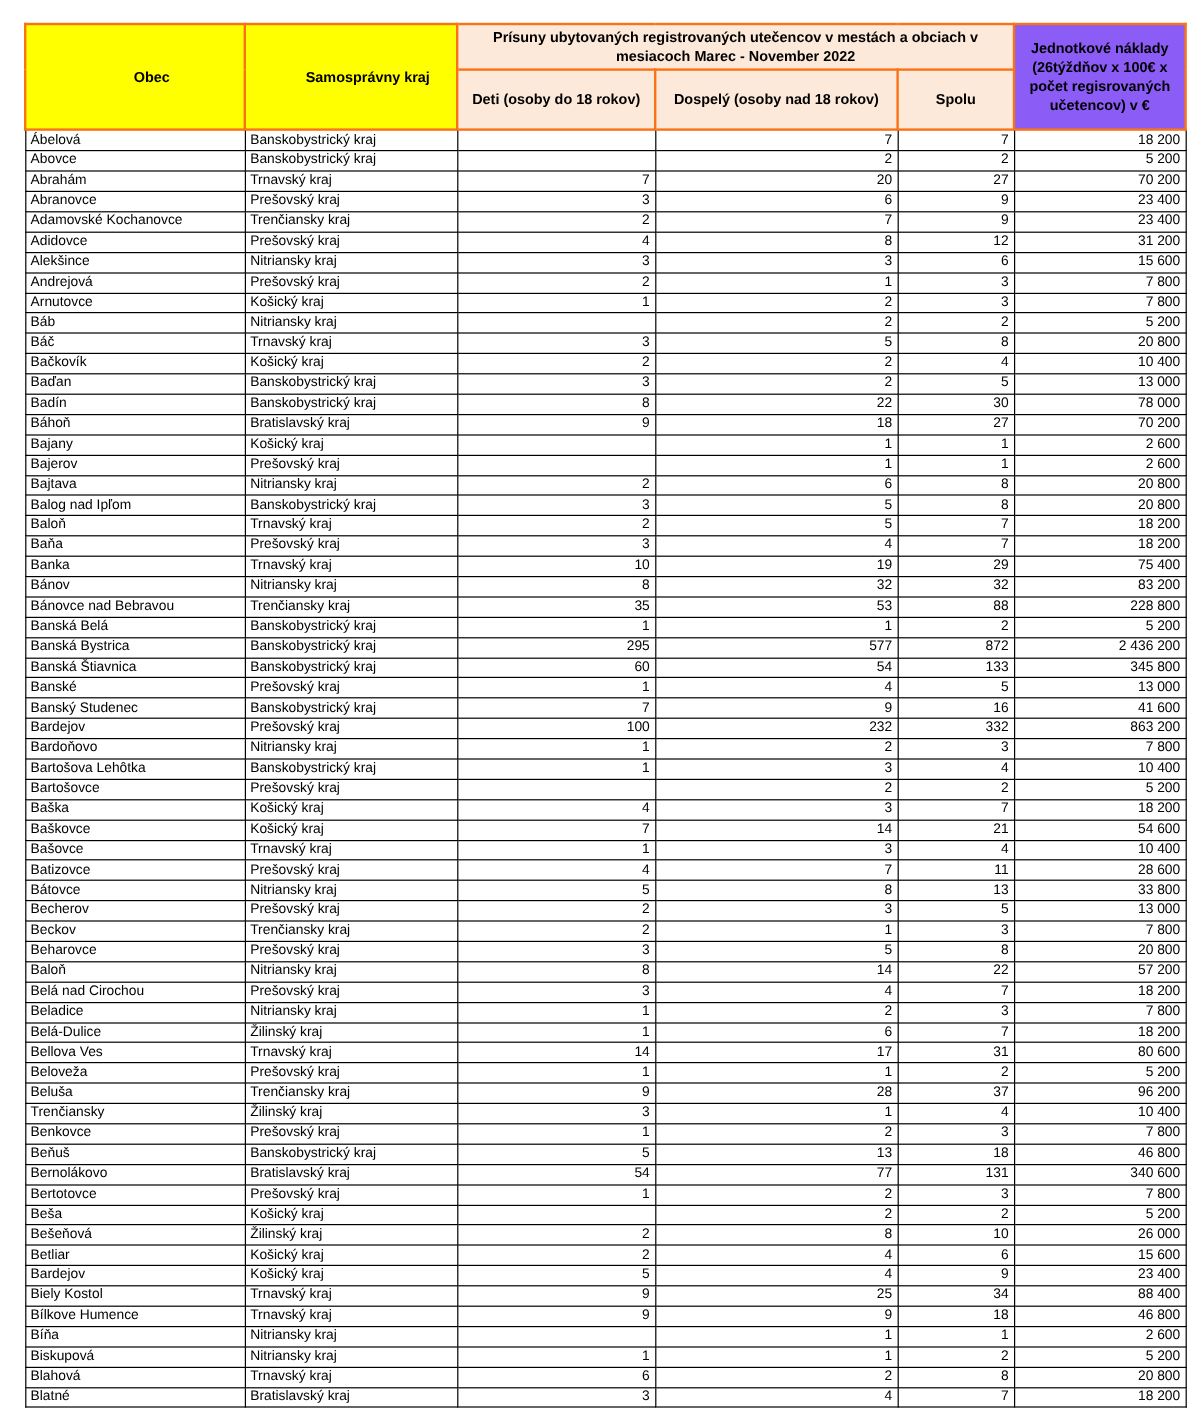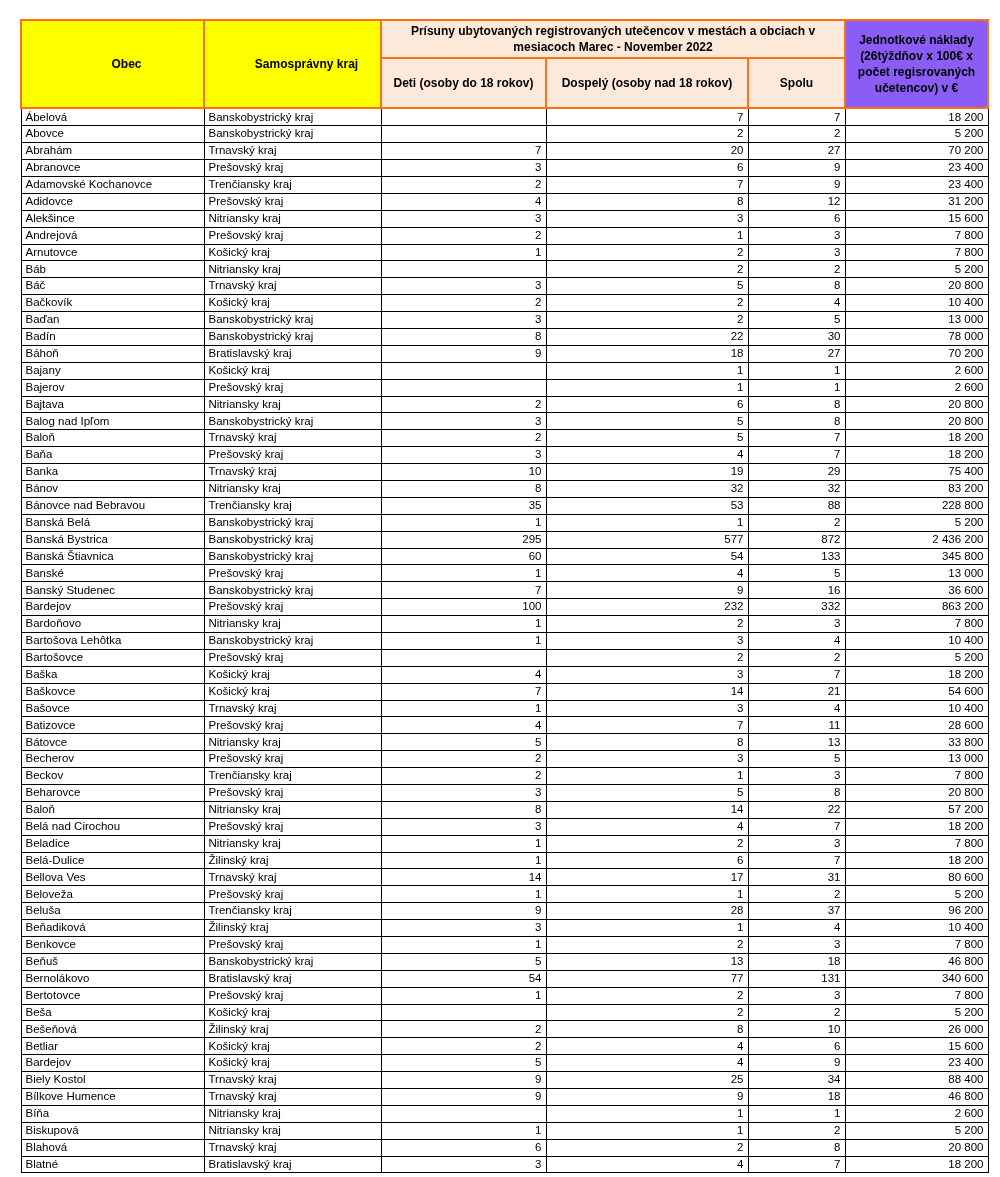--- a/index.html
+++ b/index.html
@@ -312,21 +312,21 @@
           <td class="num">4</td>
           <td class="num">5</td>
           <td class="num">13 000</td>
         </tr>
         <tr>
           <td class="txt">Banský Studenec</td>
           <td class="txt">Banskobystrický kraj</td>
           <td class="num">7</td>
           <td class="num">9</td>
           <td class="num">16</td>
-          <td class="num">36 600</td>
+          <td class="num">41 600</td>
         </tr>
         <tr>
           <td class="txt">Bardejov</td>
           <td class="txt">Prešovský kraj</td>
           <td class="num">100</td>
           <td class="num">232</td>
           <td class="num">332</td>
           <td class="num">863 200</td>
         </tr>
         <tr>
@@ -467,21 +467,21 @@
         </tr>
         <tr>
           <td class="txt">Beluša</td>
           <td class="txt">Trenčiansky kraj</td>
           <td class="num">9</td>
           <td class="num">28</td>
           <td class="num">37</td>
           <td class="num">96 200</td>
         </tr>
         <tr>
-          <td class="txt">Beňadiková</td>
+          <td class="txt">Trenčiansky</td>
           <td class="txt">Žilinský kraj</td>
           <td class="num">3</td>
           <td class="num">1</td>
           <td class="num">4</td>
           <td class="num">10 400</td>
         </tr>
         <tr>
           <td class="txt">Benkovce</td>
           <td class="txt">Prešovský kraj</td>
           <td class="num">1</td>

